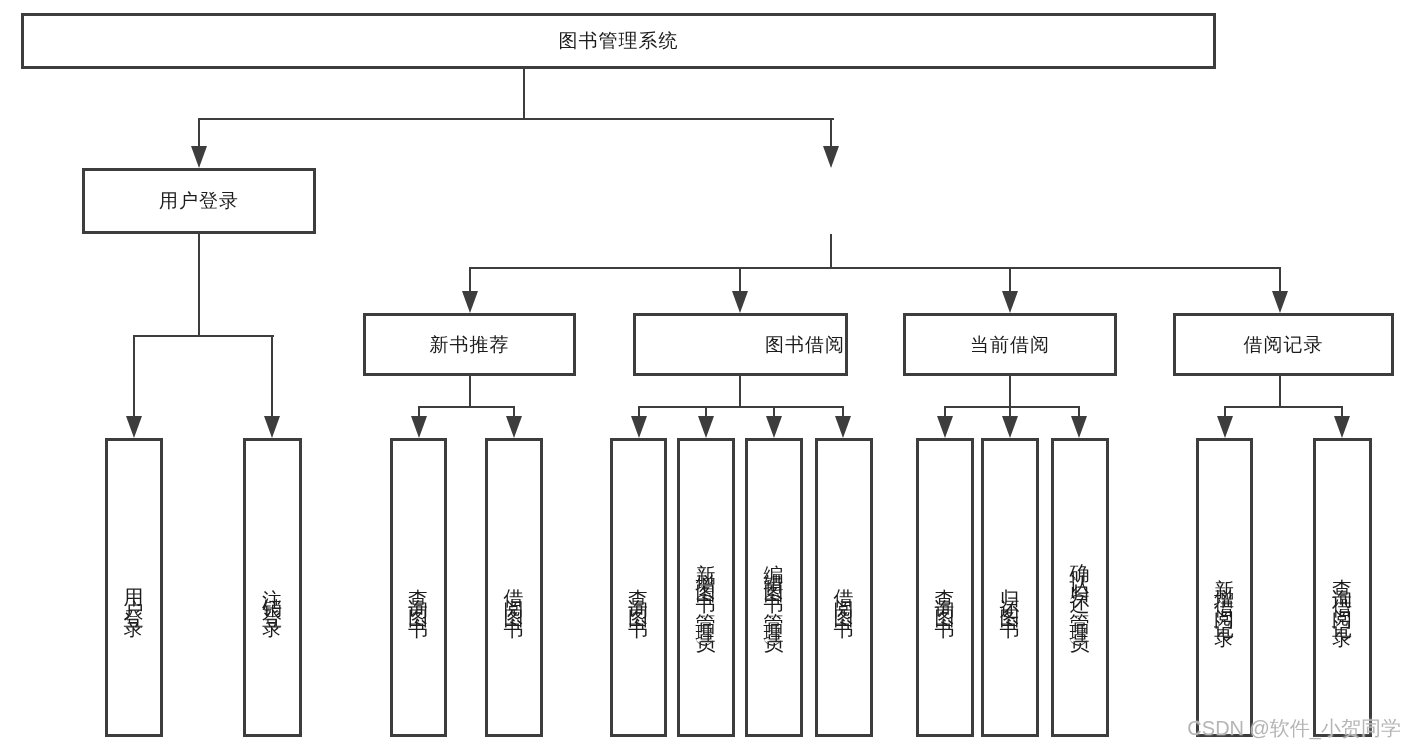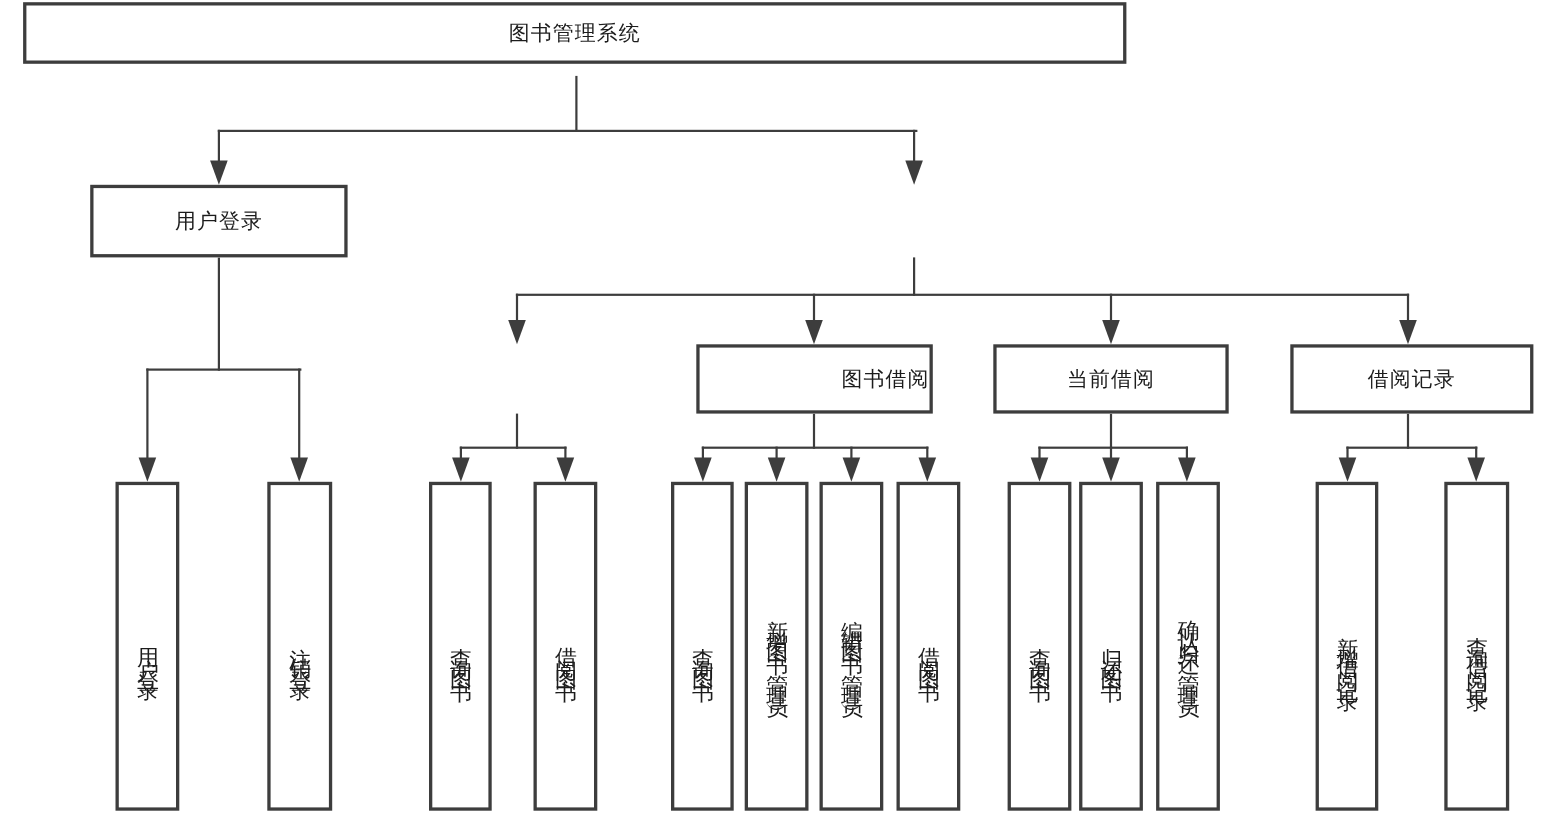--- a/index.html
+++ b/index.html
@@ -108,28 +108,31 @@
   <div class="arrow" style="left:1002px;top:416px;"></div>
   <div class="arrow" style="left:1071px;top:416px;"></div>
 
   <div class="line" style="left:1279px;top:376px;width:2px;height:32px;"></div>
   <div class="line" style="left:1224px;top:406px;width:119px;height:2px;"></div>
   <div class="line" style="left:1224px;top:406px;width:2px;height:12px;"></div>
   <div class="line" style="left:1341px;top:406px;width:2px;height:12px;"></div>
   <div class="arrow" style="left:1217px;top:416px;"></div>
   <div class="arrow" style="left:1334px;top:416px;"></div>
 
-  <div class="hbox" style="left:21px;top:2px;width:1003px;height:56px;">
+  <div class="hbox" style="left:21px;top:13px;width:1195px;height:56px;">
     <span>图书管理系统</span>
   </div>
 
   <div class="hbox" style="left:82px;top:168px;width:234px;height:66px;">
     <span>用户登录</span>
   </div>
 
+  <div class="hbox" style="left:363px;top:313px;width:213px;height:63px;">
+    <span>新书推荐</span>
+  </div>
   <div class="hbox" style="left:633px;top:313px;width:215px;height:63px;justify-content:flex-end;">
     <span>图书借阅</span>
   </div>
   <div class="hbox" style="left:1173px;top:313px;width:221px;height:63px;">
     <span>借阅记录</span>
   </div>
   <div class="hbox" style="left:903px;top:313px;width:214px;height:63px;">
     <span>当前借阅</span>
   </div>
 
@@ -170,14 +173,15 @@
     <span>确认归还（管理员）</span>
   </div>
 
   <div class="vbox" style="left:1196px;width:57px;">
     <span>新增借阅记录</span>
   </div>
   <div class="vbox" style="left:1313px;width:59px;">
     <span>查询借阅记录</span>
   </div>
 
+  <div class="watermark">CSDN @软件_小贺同学</div>
 
 </div>
 
 </body></html>

